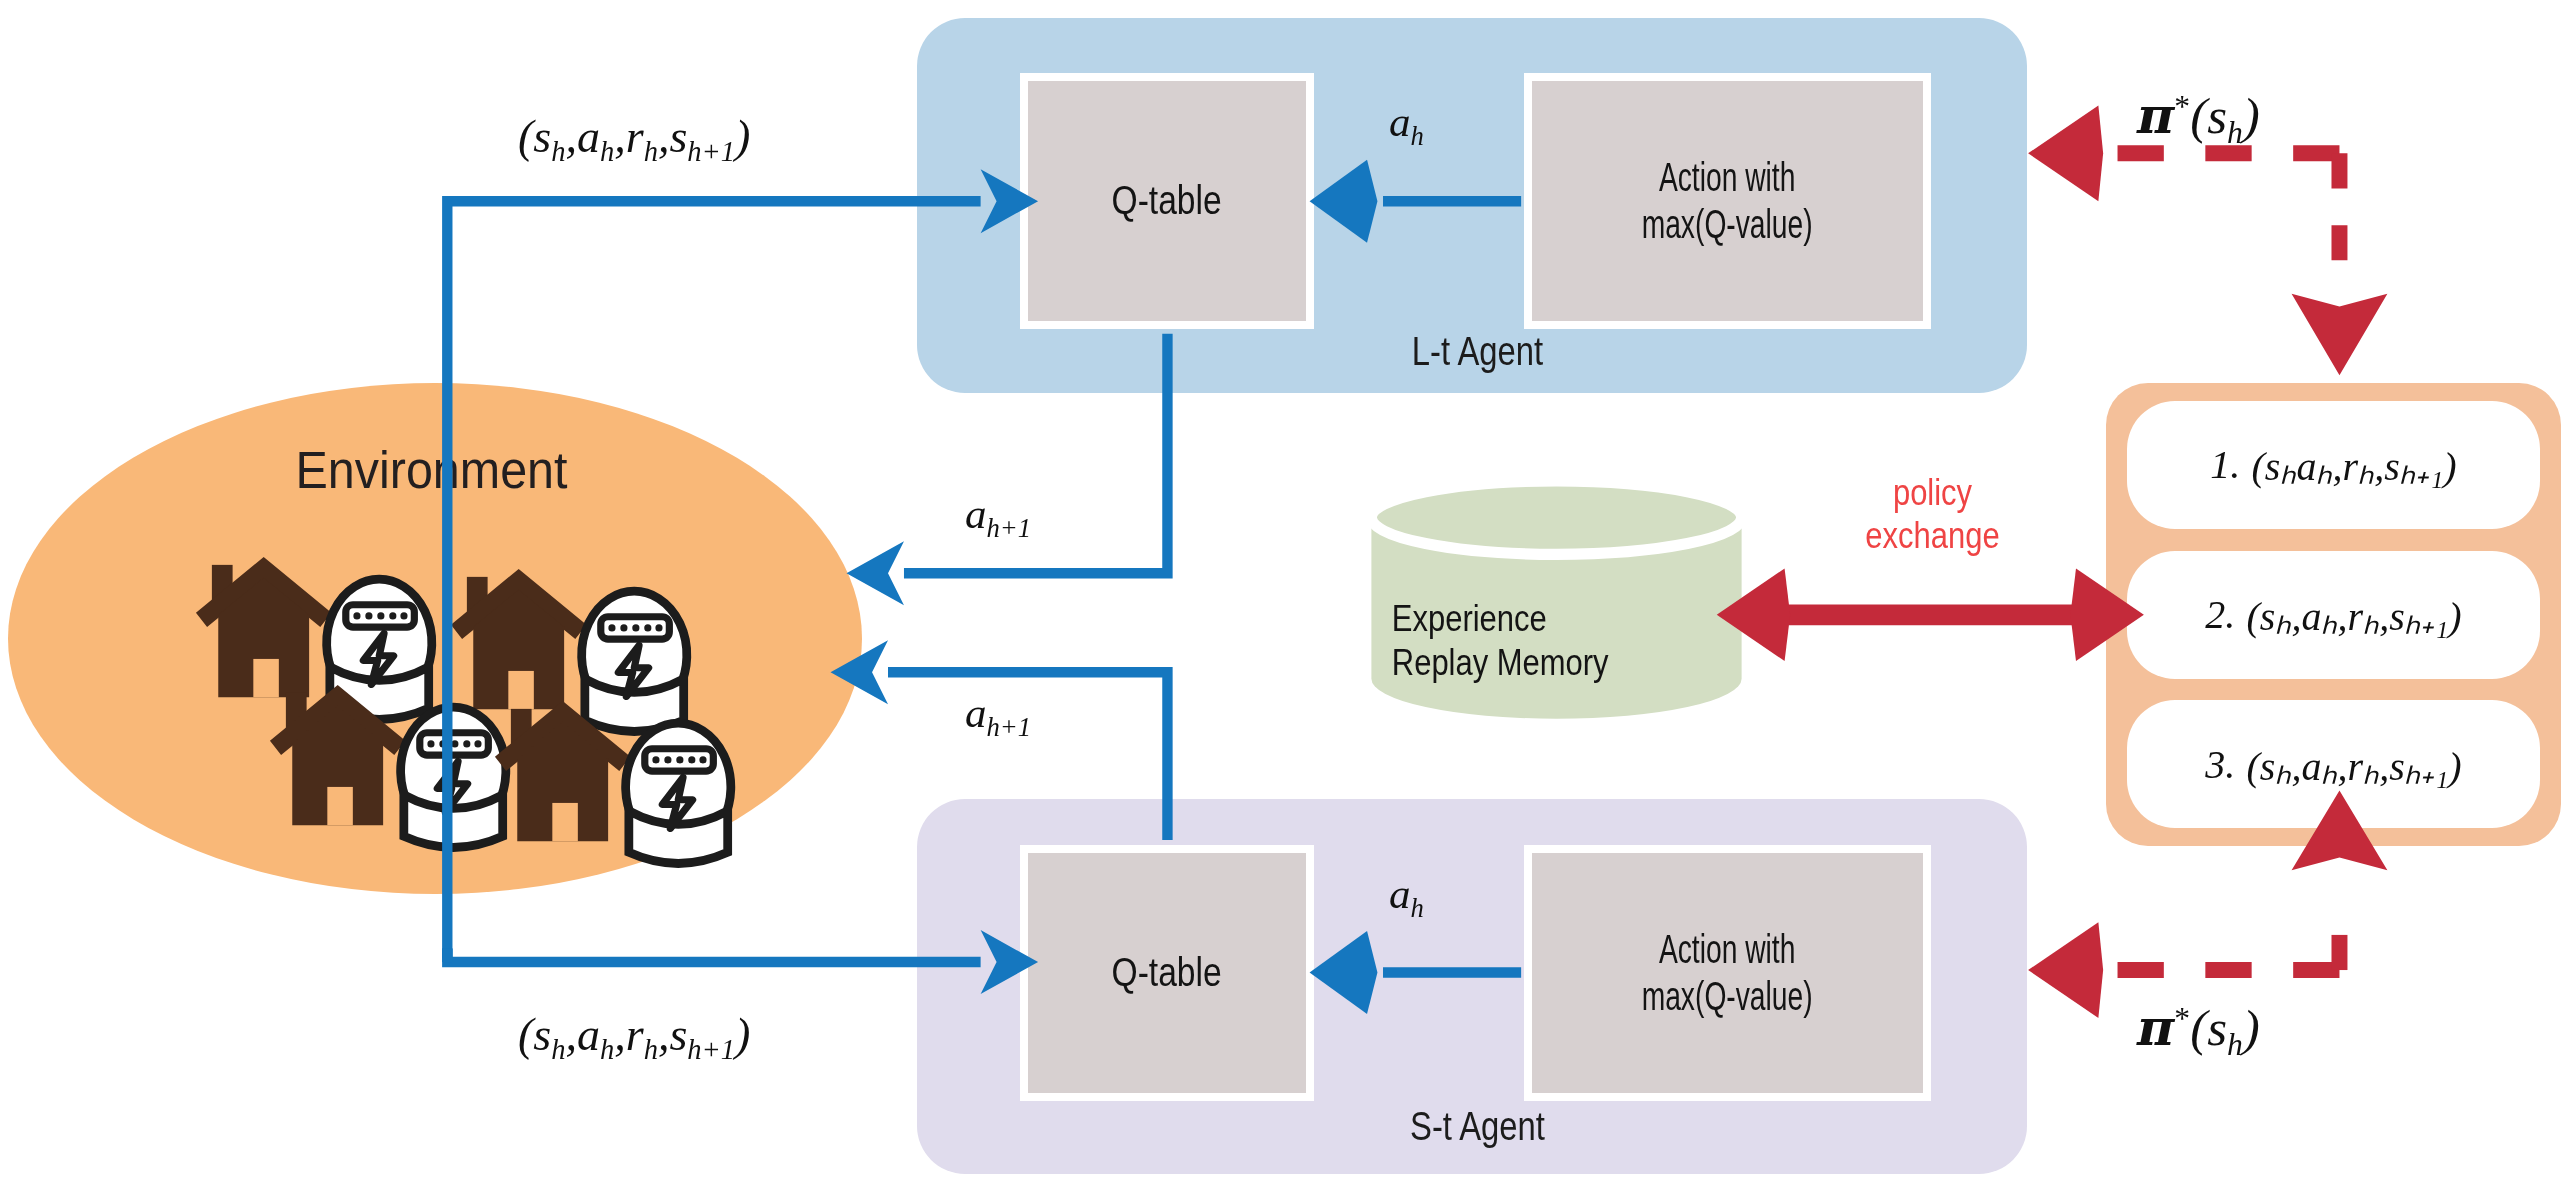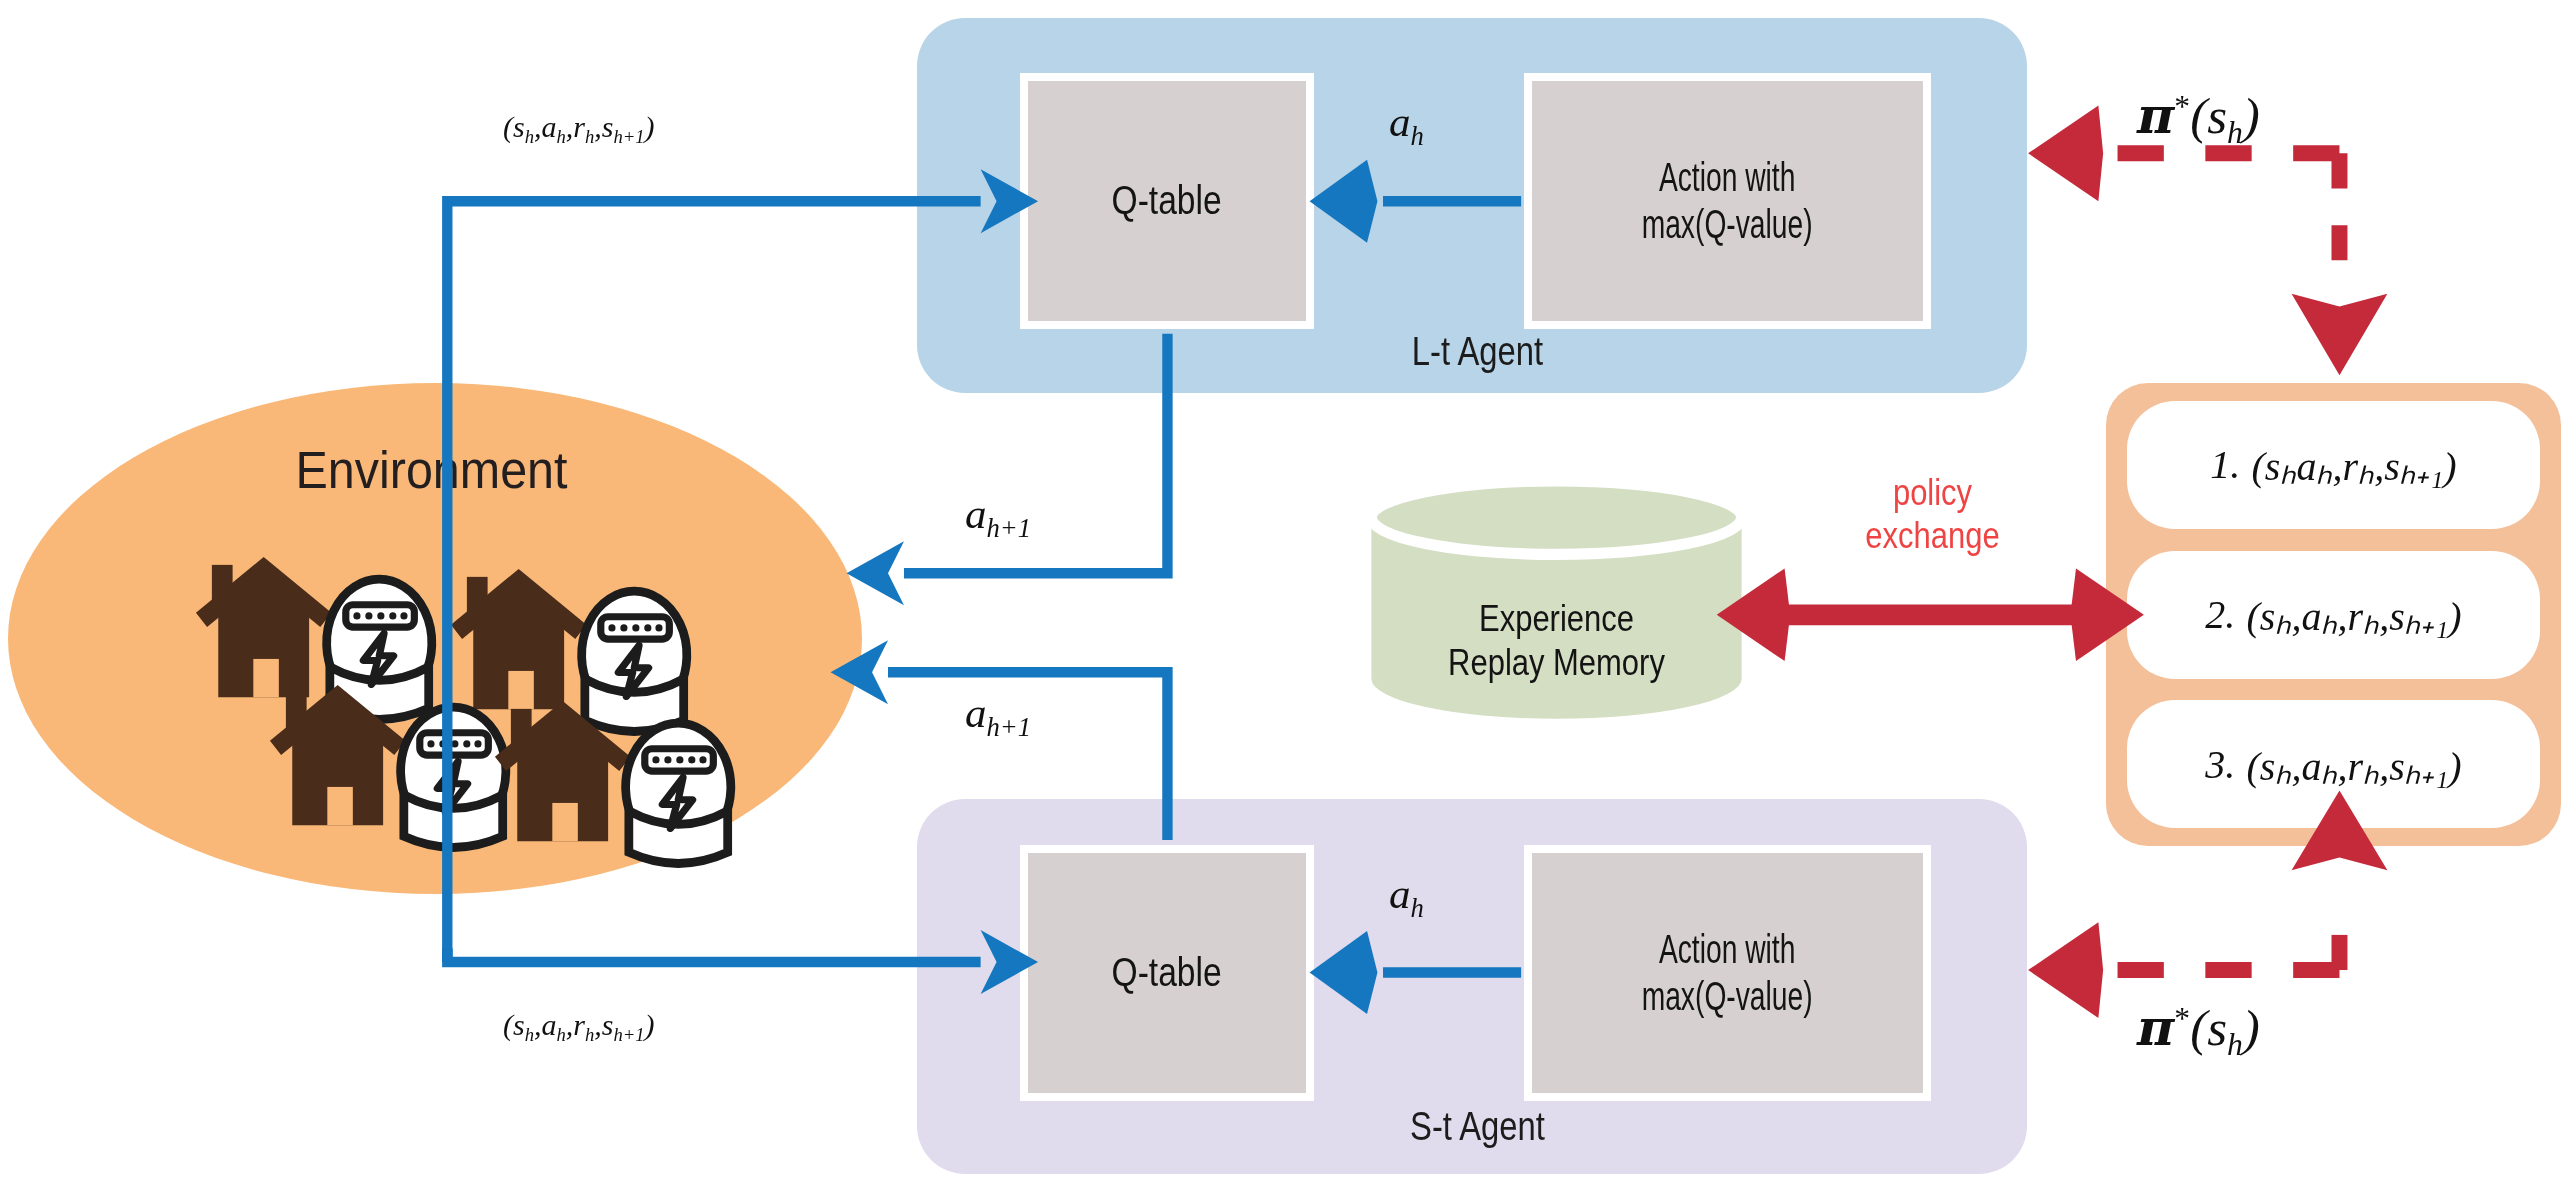--- a/index.html
+++ b/index.html
@@ -32,21 +32,21 @@
   
   .env-ellipse{
     background:#f9b878;border-radius:50%;
   }
   .env-title{
     font-size:51px;color:#231f20;white-space:nowrap;
     font-family:"Liberation Sans", sans-serif;
     transform:scaleX(.95);
   }
   .cyl-text{
-    text-align:center;font-size:36px;color:#141414;line-height:1.22;
+    text-align:left;font-size:36px;color:#141414;line-height:1.22;
     font-family:"Liberation Sans", sans-serif;white-space:nowrap;
   }
   .cyl-text span{display:block;transform:scaleX(.86);}
 
   
   .policy-box{
     background:#f4c09a;border-radius:42px;
     display:flex;flex-direction:column;justify-content:space-between;
     padding:17.6px 21px;box-sizing:border-box;
   }
@@ -56,21 +56,21 @@
     font-family:"Liberation Serif", serif;
     font-style:italic;font-size:40px;color:#111;
     white-space:nowrap;
   }
 
   
   .math{
     font-family:"Liberation Serif", serif;
     font-style:italic;color:#111;white-space:nowrap;
   }
-  .m-tuple{font-size:30px;}
+  .m-tuple{font-size:46px;margin-left:15px;}
   .m-a{font-size:43px;}
   .m-pi{font-size:51px;}
   .sub{font-size:.62em;vertical-align:-0.32em;font-style:italic;}
   .sup{font-size:.62em;vertical-align:0.5em;font-style:normal;}
   .pi-g{font-family:"DejaVu Serif", serif;font-style:italic;font-weight:bold;}
 
   .plain-label{
     font-family:"Liberation Sans", sans-serif;
     font-size:36px;color:#ef4444;text-align:center;line-height:1.2;
     white-space:nowrap;

